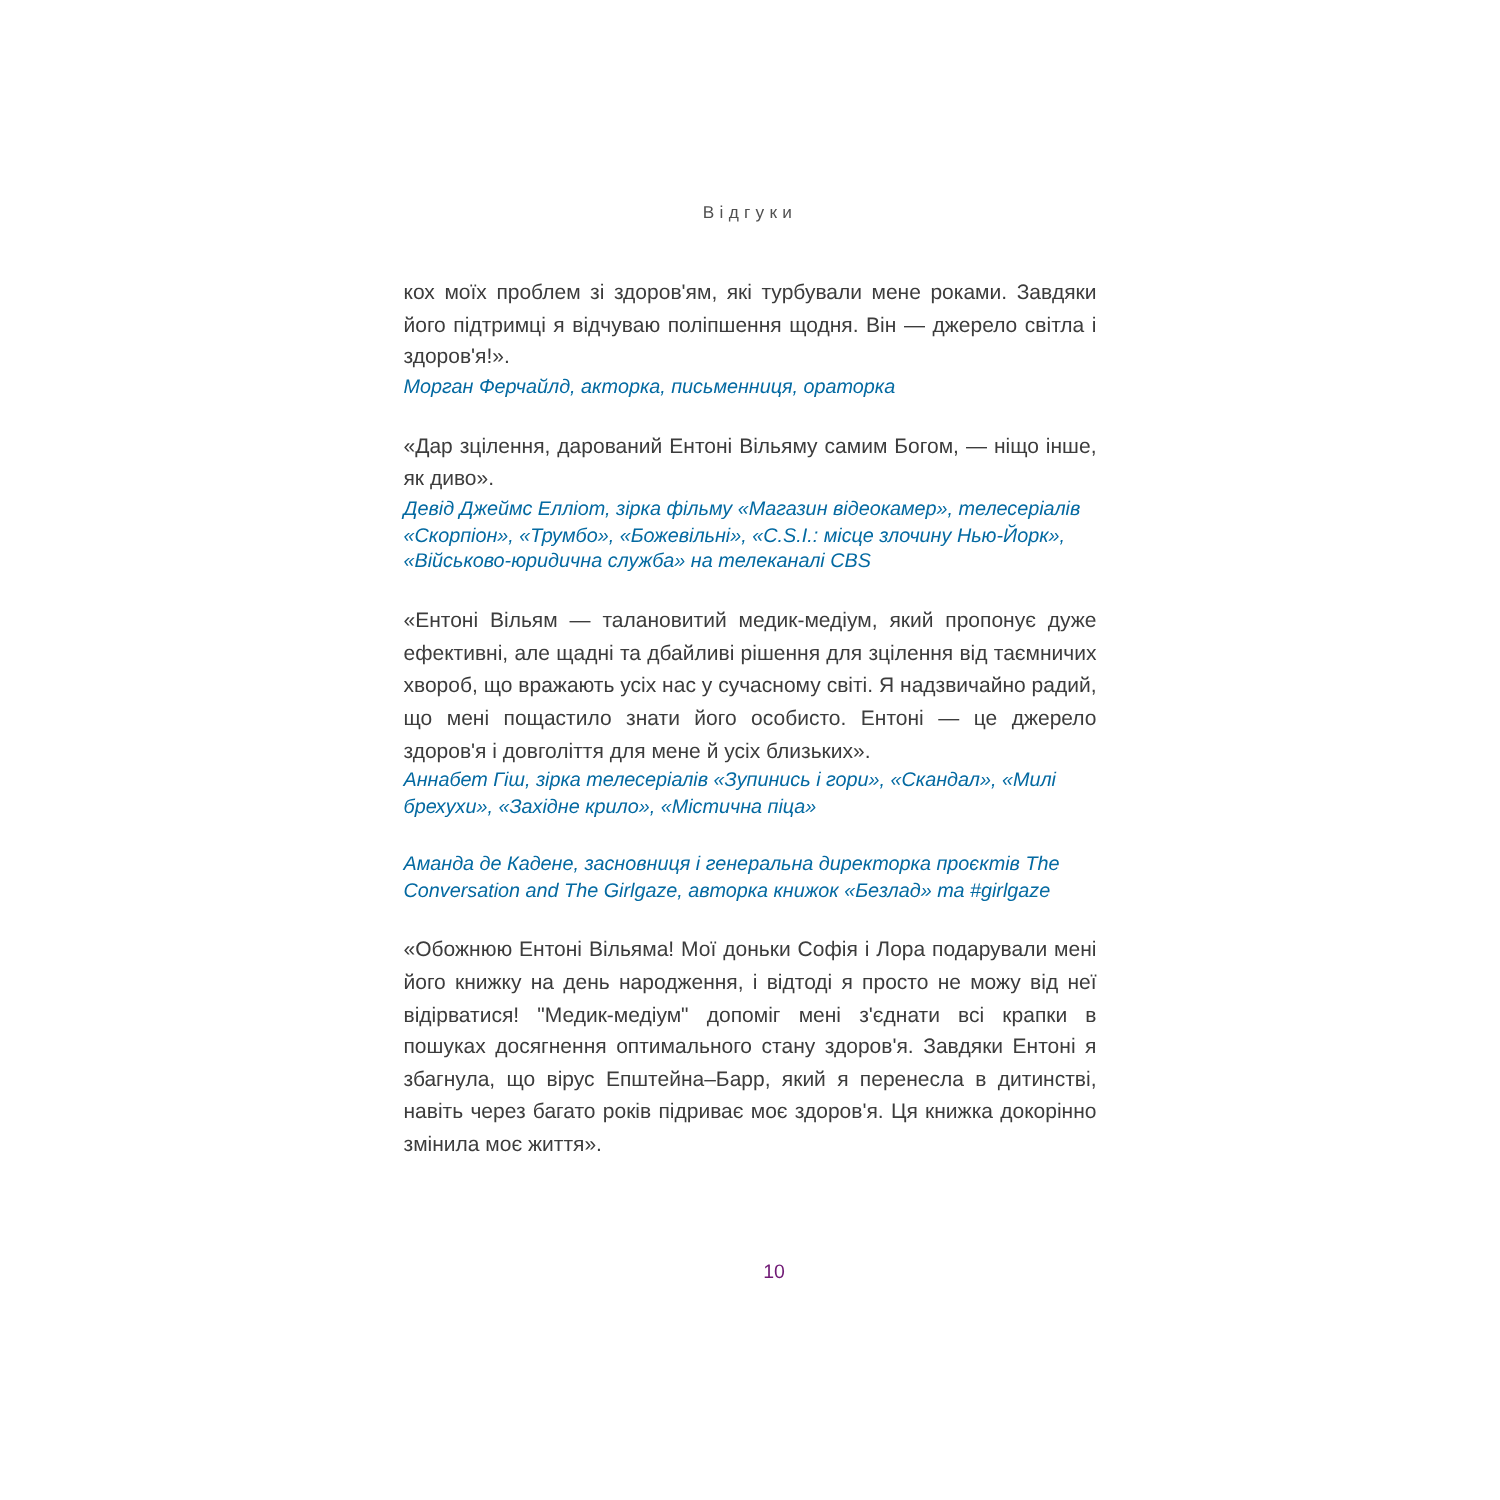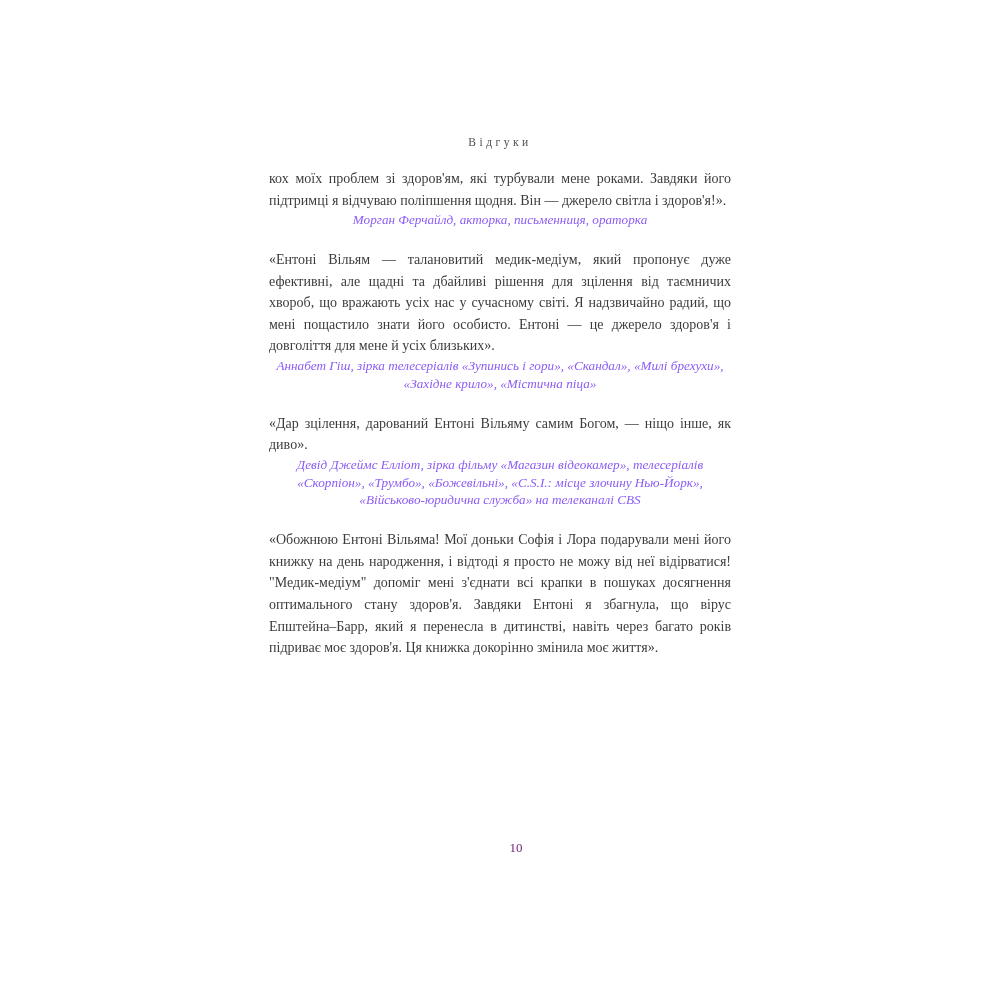--- a/index.html
+++ b/index.html
@@ -5,55 +5,55 @@
   html, body {
     margin: 0;
     padding: 0;
     background: #ffffff;
   }
   .page {
     position: relative;
     width: 1000px;
     height: 1000px;
     background: #ffffff;
-    font-family: Liberation Serif, serif;
+    font-family: Liberation Sans, sans-serif;
     color: #3c3c3c;
     overflow: hidden;
   }
   .running-head {
     position: absolute;
     top: 136px;
     left: 0;
     width: 100%;
     text-align: center;
     font-size: 11.5px;
     letter-spacing: 3.5px;
     color: #515151;
   }
   .content {
     position: absolute;
-    top: 168px;
+    top: 184px;
     left: 269px;
     width: 462px;
   }
   .quote {
     margin-bottom: 20px;
   }
   .quote-text {
     font-size: 14px;
     line-height: 21.6px;
     text-align: justify;
     color: #3c3c3c;
   }
   .quote-attr {
     font-size: 13.2px;
     line-height: 17.8px;
-    text-align: center;
+    text-align: left;
     font-style: italic;
-    color: #8b5cf6;
+    color: #0369a1;
   }
   .folio {
     position: absolute;
     top: 840px;
     left: 0;
     width: 100%;
     text-align: center;
     font-size: 13px;
     color: #701a75;
     padding-left: 16px;
@@ -64,28 +64,29 @@
 
 <div class="page">
   <div class="running-head">Відгуки</div>
 
   <div class="content" id="quotes">
       <div class="quote">
         <div class="quote-text">кох моїх проблем зі здоров'ям, які турбували мене роками. Завдяки його підтримці я відчуваю поліпшення щодня. Він — джерело світла і здоров'я!».</div>
         <div class="quote-attr">Морган Ферчайлд, акторка, письменниця, ораторка</div>
       </div>
       <div class="quote">
+        <div class="quote-text">«Дар зцілення, дарований Ентоні Вільяму самим Богом, — ніщо інше, як диво».</div>
+        <div class="quote-attr">Девід Джеймс Елліот, зірка фільму «Магазин відеокамер», телесеріалів «Скорпіон», «Трумбо», «Божевільні», «C.S.I.: місце злочину Нью-Йорк», «Військово-юридична служба» на телеканалі CBS</div>
+      </div>
+      <div class="quote">
         <div class="quote-text">«Ентоні Вільям — талановитий медик-медіум, який пропонує дуже ефективні, але щадні та дбайливі рішення для зцілення від таємничих хвороб, що вражають усіх нас у сучасному світі. Я надзвичайно радий, що мені пощастило знати його особисто. Ентоні — це джерело здоров'я і довголіття для мене й усіх близьких».</div>
         <div class="quote-attr">Аннабет Гіш, зірка телесеріалів «Зупинись і гори», «Скандал», «Милі брехухи», «Західне крило», «Містична піца»</div>
       </div>
       <div class="quote">
-        <div class="quote-text">«Дар зцілення, дарований Ентоні Вільяму самим Богом, — ніщо інше, як диво».</div>
-        <div class="quote-attr">Девід Джеймс Елліот, зірка фільму «Магазин відеокамер», телесеріалів «Скорпіон», «Трумбо», «Божевільні», «C.S.I.: місце злочину Нью-Йорк», «Військово-юридична служба» на телеканалі CBS</div>
-      </div>
-      <div class="quote">
+        <div class="quote-attr">Аманда де Кадене, засновниця і генеральна директорка проєктів The Conversation and The Girlgaze, авторка книжок «Безлад» та #girlgaze</div>
       </div>
       <div class="quote">
         <div class="quote-text">«Обожнюю Ентоні Вільяма! Мої доньки Софія і Лора подарували мені його книжку на день народження, і відтоді я просто не можу від неї відірватися! "Медик-медіум" допоміг мені з'єднати всі крапки в пошуках досягнення оптимального стану здоров'я. Завдяки Ентоні я збагнула, що вірус Епштейна–Барр, який я перенесла в дитинстві, навіть через багато років підриває моє здоров'я. Ця книжка докорінно змінила моє життя».</div>
       </div>
     </div>
 
   <div class="folio">10</div>
 </div>
 
 </body></html>

